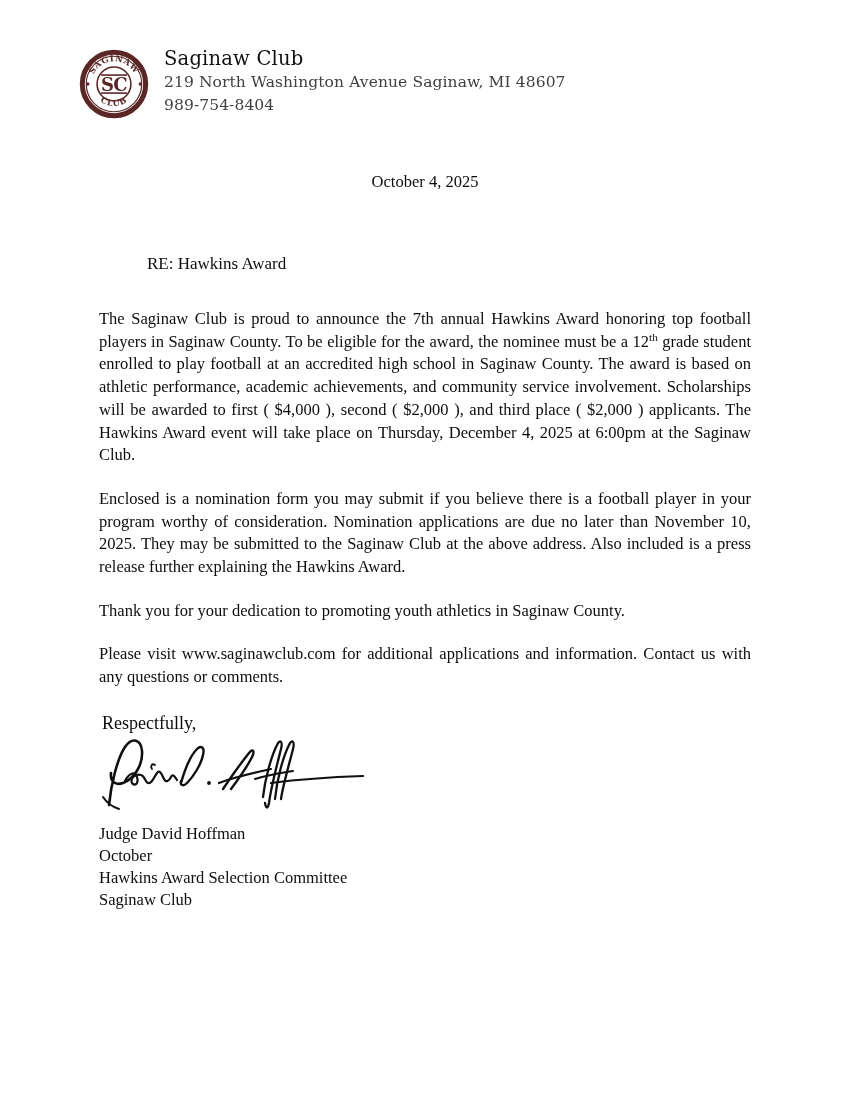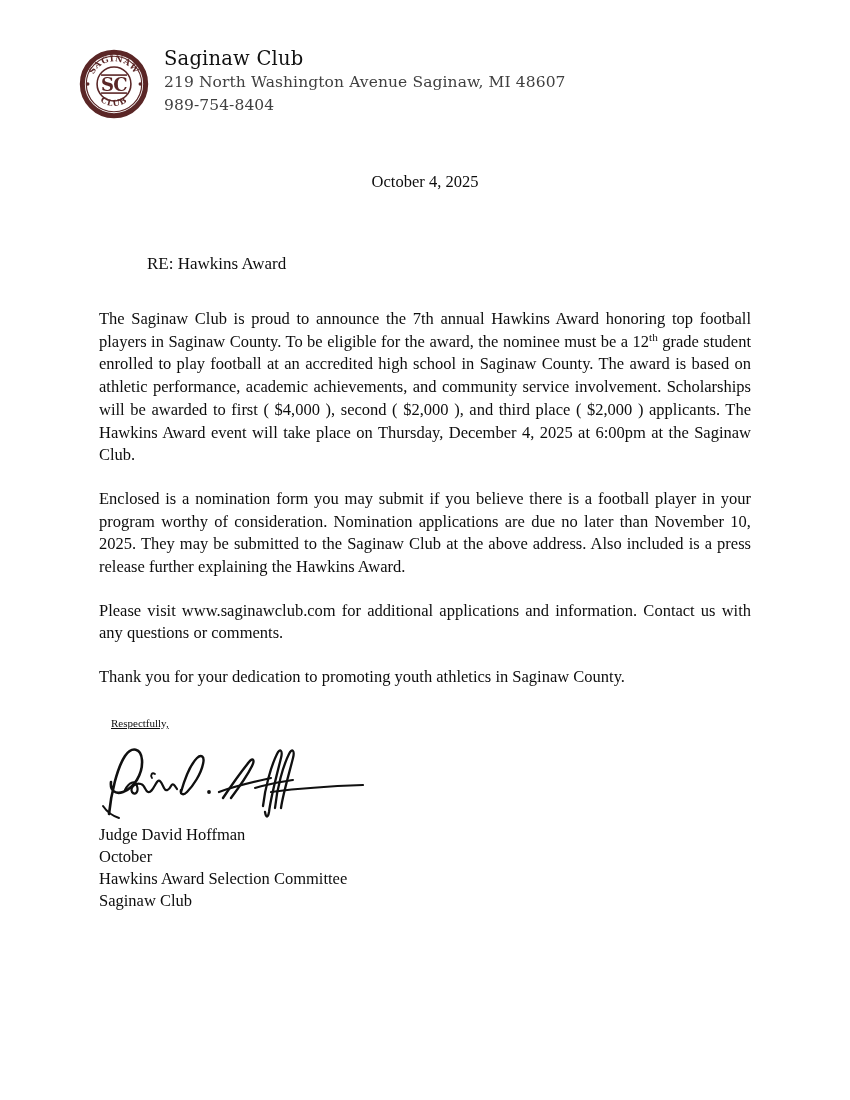--- a/index.html
+++ b/index.html
@@ -99,42 +99,41 @@
     vertical-align: super;
     line-height: 0;
   }
 
   
   .closing {
     margin-top: 24px;
   }
 
   .closing-salutation {
-    font-size: 11px;
+    font-size: 18px;
     line-height: 21px;
-    margin: 12px;
-    text-decoration: underline;
+    margin: 3px;
   }
 
   .signature-area {
     position: relative;
     height: 78px;
     width: 300px;
     margin-top: -4px;
   }
 
   .signature-area svg {
     position: absolute;
     left: -4px;
     top: 0;
     display: block;
   }
 
   .signer-block {
-    margin-top: 4px;
+    margin-top: 12px;
   }
 
   .signer-line {
     font-size: 16.5px;
     line-height: 22px;
     margin: 0;
     white-space: nowrap;
   }
 </style>
 </head>
@@ -182,23 +181,23 @@
 
     <p class="date-line">October 4, 2025</p>
 
     <p class="subject-line">RE: Hawkins Award</p>
 
     <p class="body-par"><span>The Saginaw Club is proud to announce the 7th annual Hawkins Award honoring top football players in Saginaw County. To be eligible for the award, the nominee must be a 12</span><sup class="ordinal">th</sup><span> grade student enrolled to play football at an accredited high school in Saginaw County. The award is based on athletic performance, academic achievements, and community service involvement. Scholarships will be awarded to first ( $4,000 ), second ( $2,000 ), and third place ( $2,000 ) applicants. The Hawkins Award event will take place on Thursday, December 4, 2025 at 6:00pm at the Saginaw Club.</span></p>
 
 
     <p class="body-par">Enclosed is a nomination form you may submit if you believe there is a football player in your program worthy of consideration. Nomination applications are due no later than November 10, 2025. They may be submitted to the Saginaw Club at the above address. Also included is a press release further explaining the Hawkins Award.</p>
 
+    <p class="body-par">Thank you for your dedication to promoting youth athletics in Saginaw County.</p>
+
     <p class="body-par">Please visit www.saginawclub.com for additional applications and information. Contact us with any questions or comments.</p>
-
-    <p class="body-par">Thank you for your dedication to promoting youth athletics in Saginaw County.</p>
 
     <div class="closing">
       <p class="closing-salutation">Respectfully,</p>
 
       <div class="signature-area">
         <svg width="300" height="80" viewBox="0 0 300 80">
           <g fill="none" stroke="#101010" stroke-linecap="round" stroke-linejoin="round">
 
             <path d="M14,72 C16,52 22,26 30,14 C37,4 46,6 47,18 C48,32 39,46 28,50 C20,53 15,48 16,40" stroke-width="2.6"></path>
 

